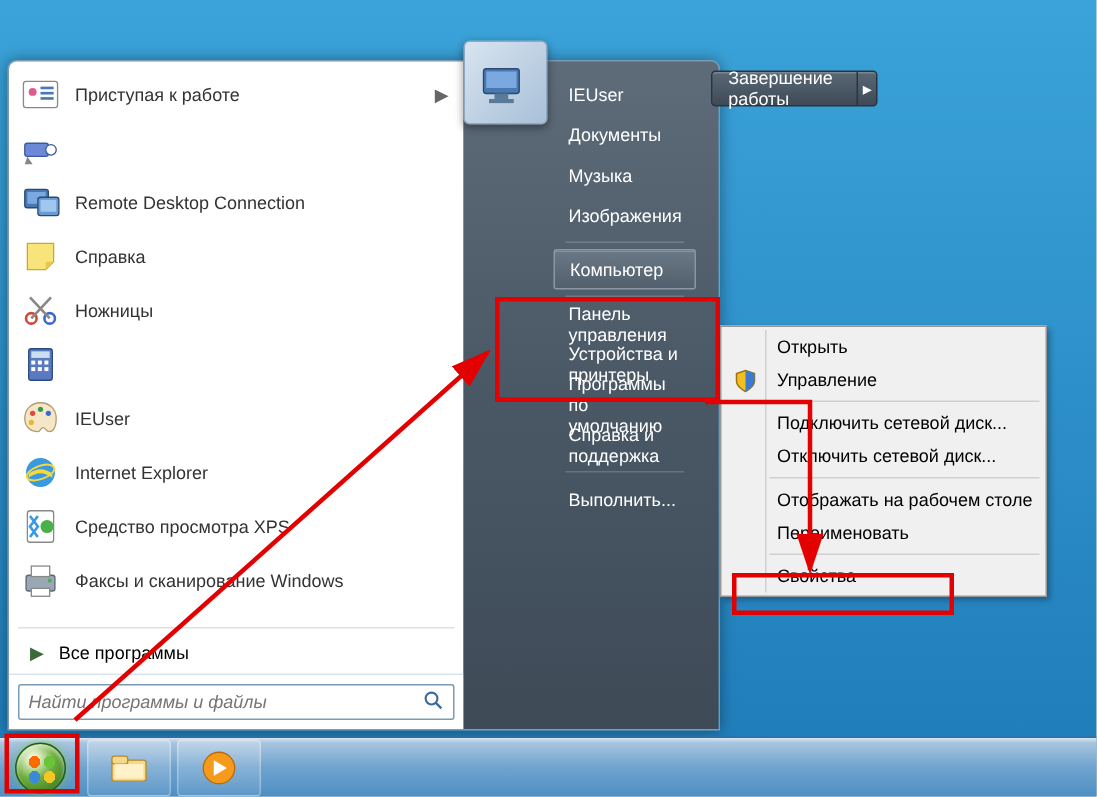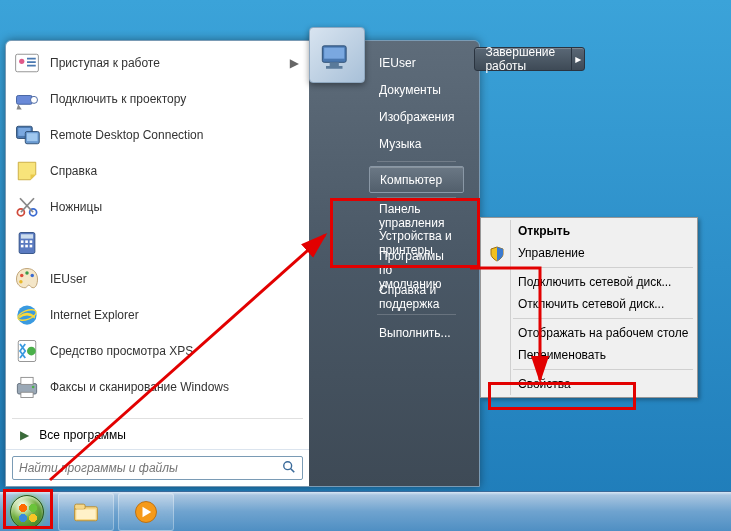--- a/index.html
+++ b/index.html
@@ -37,21 +37,21 @@
 
 #shutdown-row{padding:6px;display:flex;justify-content:center}
 #shutdown{display:flex;height:24px;border:1px solid #2a3440;border-radius:3px;background:linear-gradient(180deg,#5a6876,#3e4a56);color:#fff;cursor:pointer;box-shadow:inset 0 1px 0 rgba(255,255,255,0.2)}
 #shutdown .main{padding:0 10px;display:flex;align-items:center;border-right:1px solid #2a3440}
 #shutdown .arrp{width:18px;display:flex;align-items:center;justify-content:center}
 
 
 #ctx{position:absolute;left:480px;top:217px;width:218px;background:#f0f0f0;border:1px solid #979797;box-shadow:2px 2px 4px rgba(0,0,0,0.3);padding:2px;z-index:10}
 #ctx .gut{position:absolute;left:2px;top:2px;bottom:2px;width:28px;background:#f0f0f0;border-right:1px solid #d0d0d0}
 .citem{position:relative;height:22px;display:flex;align-items:center;padding-left:34px;cursor:pointer;border:1px solid transparent;border-radius:2px}
-.citem.bold{font-weight:bold}
+.citem.bold{font-weight:normal}
 .citem .cico{position:absolute;left:4px;top:2px;width:18px;height:18px;display:flex;align-items:center;justify-content:center}
 .csep{height:1px;background:#d0d0d0;margin:3px 2px 3px 30px}
 
 
 .anno{position:absolute;border:3px solid #e20000;z-index:20;pointer-events:none}
 #anno-comp{left:330px;top:198px;width:150px;height:70px}
 #anno-prop{left:488px;top:382px;width:148px;height:28px}
 #anno-start{left:3px;bottom:2px;width:50px;height:40px}
 svg.arrow{position:absolute;z-index:21;pointer-events:none}
 
@@ -92,21 +92,20 @@
             <span class="arr">▶</span>
           </div>
           <div class="prog">
             <span class="ico">
               <svg viewBox="0 0 32 32">
                 <rect x="4" y="12" width="18" height="10" rx="2" fill="#6a8ad8" stroke="#3a5a9a"></rect>
                 <circle cx="24" cy="17" r="4" fill="#fff" stroke="#3a5a9a"></circle>
                 <path d="M6 22 L4 28 L10 28 Z" fill="#888"></path>
               </svg>
             </span>
-            <span class="lbl">Подключить к проектору</span>
           </div>
           <div class="prog">
             <span class="ico">
               <svg viewBox="0 0 32 32">
                 <rect x="4" y="6" width="18" height="14" rx="2" fill="#4a78b0" stroke="#2a4a70"></rect>
                 <rect x="6" y="8" width="14" height="9" fill="#7aa8e0"></rect>
                 <rect x="14" y="12" width="16" height="14" rx="2" fill="#6a9ad0" stroke="#2a4a70"></rect>
                 <rect x="16" y="14" width="12" height="9" fill="#a0c8ef"></rect>
               </svg>
             </span>
@@ -215,22 +214,22 @@
               <rect x="8" y="14" width="26" height="18" rx="2" fill="#4a78b0" stroke="#2a4a70"></rect>
               <rect x="10" y="16" width="22" height="12" fill="#7aa8e0"></rect>
               <rect x="16" y="32" width="10" height="4" fill="#5a7a9a"></rect>
               <rect x="12" y="36" width="18" height="3" fill="#5a7a9a"></rect>
             </svg>
     </div>
    </div>
    <div id="r-items">
           <div class="ritem">IEUser</div>
           <div class="ritem">Документы</div>
+          <div class="ritem">Музыка</div>
           <div class="ritem">Изображения</div>
-          <div class="ritem">Музыка</div>
           <div class="rsep"></div>
           <div class="ritem hl">Компьютер</div>
           <div class="rsep"></div>
           <div class="ritem">Панель управления</div>
           <div class="ritem">Устройства и принтеры</div>
           <div class="ritem">Программы по умолчанию</div>
           <div class="ritem">Справка и поддержка</div>
           <div class="rsep"></div>
           <div class="ritem">Выполнить...</div>
         </div>

